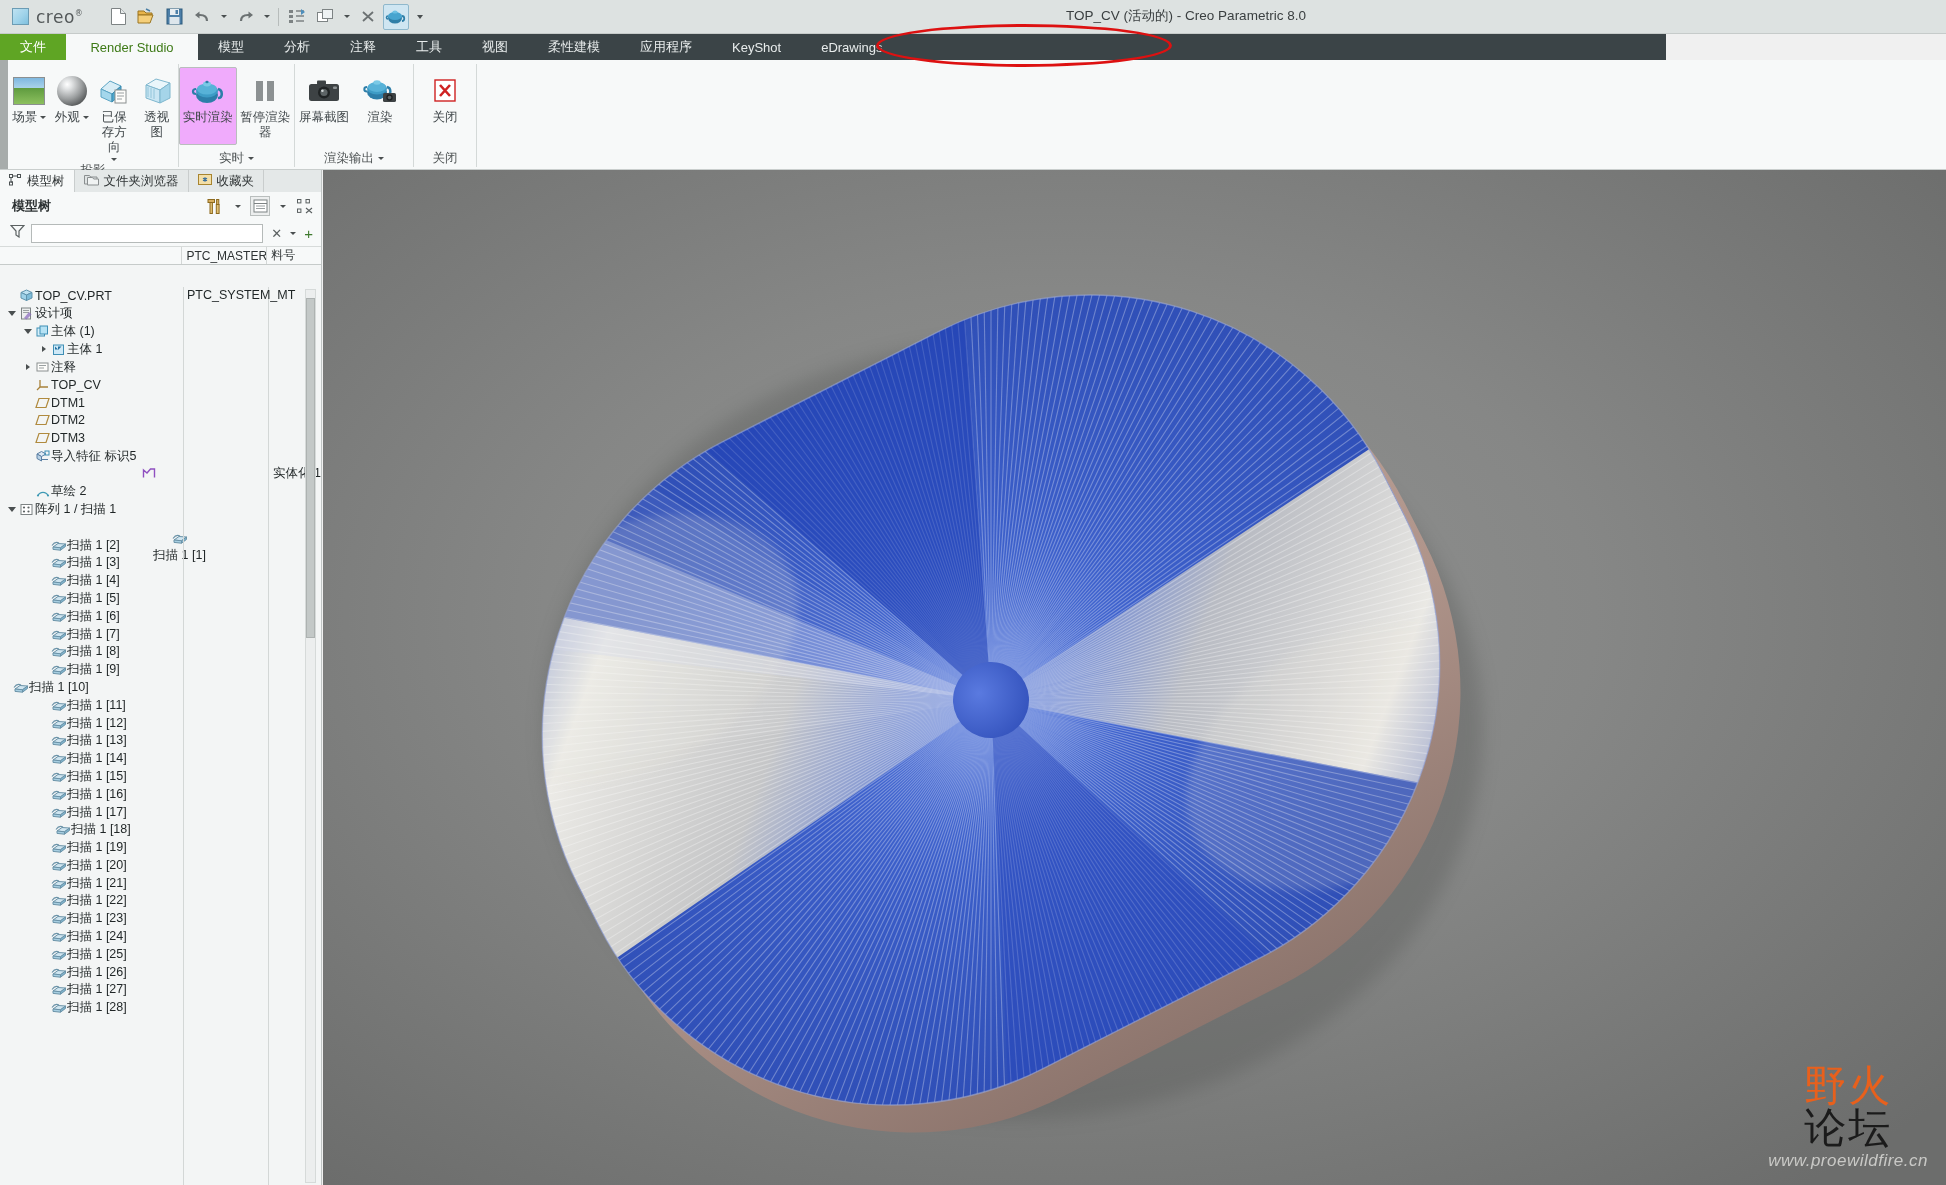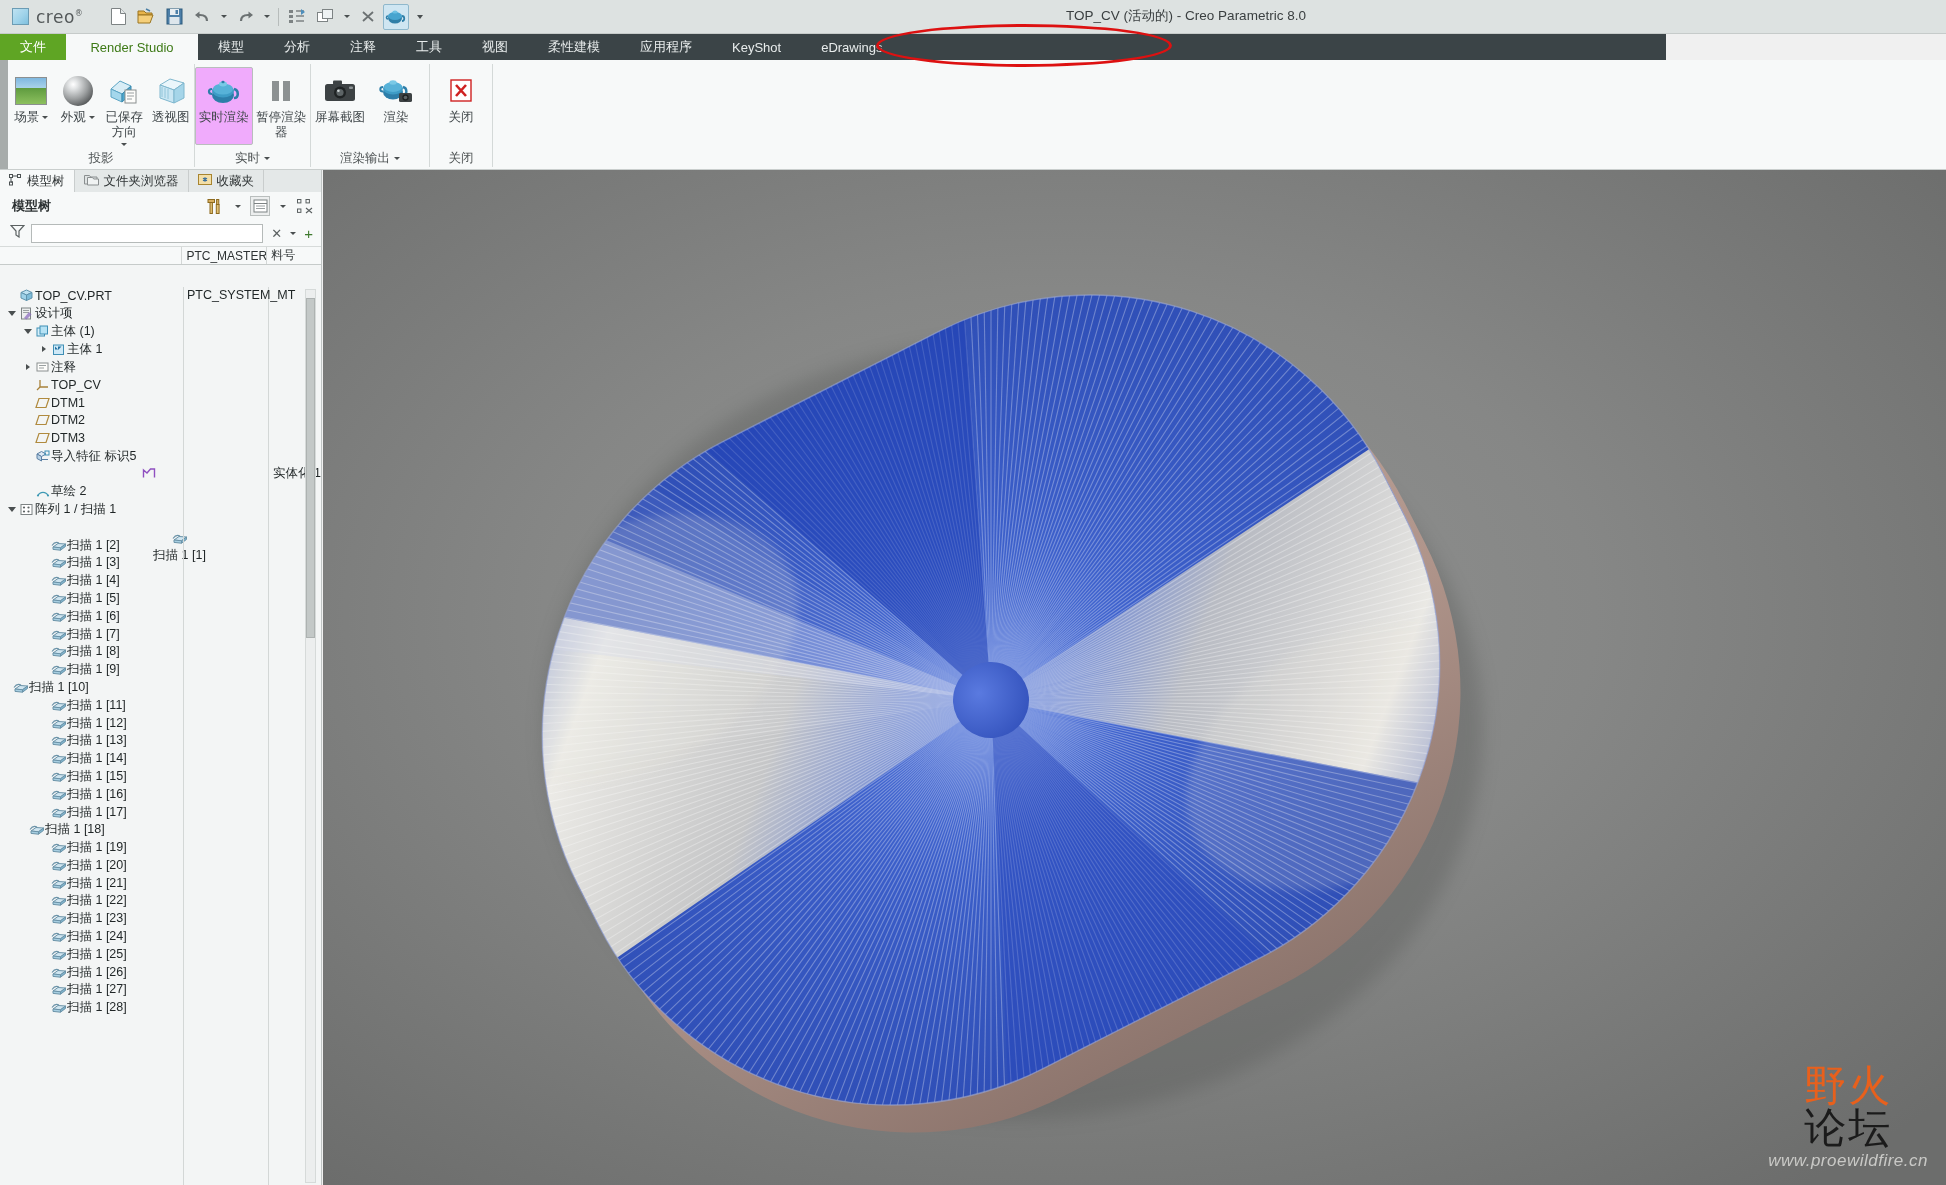--- a/index.html
+++ b/index.html
@@ -236,21 +236,21 @@
     <div class="tab">视图</div>
     <div class="tab">柔性建模</div>
     <div class="tab">应用程序</div>
     <div class="tab">KeyShot</div>
     <div class="tab">eDrawings</div>
   </div>
 
   <div class="ribbon">
     <div class="rib-left-strip"></div>
 
-    <div class="rib-group" style="width:186px">
+    <div class="rib-group" style="width:170px">
       <div class="rib-group-items">
         <div class="rib-btn">
           <div class="rib-ico">
               <div class="ic-scene"></div>
             </div>
           <div class="rib-lbl">
               <span>场景</span>
               <span class="caret sm"></span>
             </div>
         </div>
@@ -831,21 +831,21 @@
             <span class="trow-ico">
               <svg width="16" height="13" viewBox="0 0 16 13">
                 <path d="M2 8 L7 4.5 L14.5 5 L9.5 8.8 Z" fill="#cfe5f0" stroke="#6b93a8"></path>
                 <path d="M2 8 L9.5 8.8 L9.5 11.2 L2 10.4 Z" fill="#a7cfe2" stroke="#6b93a8"></path>
                 <path d="M14.5 5 L9.5 8.8 L9.5 11.2 L14.5 7.4 Z" fill="#7fb4cd" stroke="#6b93a8"></path>
                 <path d="M1 6.5 C3 3.5 6 3 8 4" fill="none" stroke="#6b93a8" stroke-width="1.1"></path>
               </svg>
             </span>
             <span>扫描 1 [17]</span>
           </div>
-          <div class="tree-row" style="padding-left: 16px;">
+          <div class="tree-row" style="padding-left: 42px;">
             <span class="tw"></span>
             <span class="trow-ico">
               <svg width="16" height="13" viewBox="0 0 16 13">
                 <path d="M2 8 L7 4.5 L14.5 5 L9.5 8.8 Z" fill="#cfe5f0" stroke="#6b93a8"></path>
                 <path d="M2 8 L9.5 8.8 L9.5 11.2 L2 10.4 Z" fill="#a7cfe2" stroke="#6b93a8"></path>
                 <path d="M14.5 5 L9.5 8.8 L9.5 11.2 L14.5 7.4 Z" fill="#7fb4cd" stroke="#6b93a8"></path>
                 <path d="M1 6.5 C3 3.5 6 3 8 4" fill="none" stroke="#6b93a8" stroke-width="1.1"></path>
               </svg>
             </span>
             <span>扫描 1 [18]</span>

